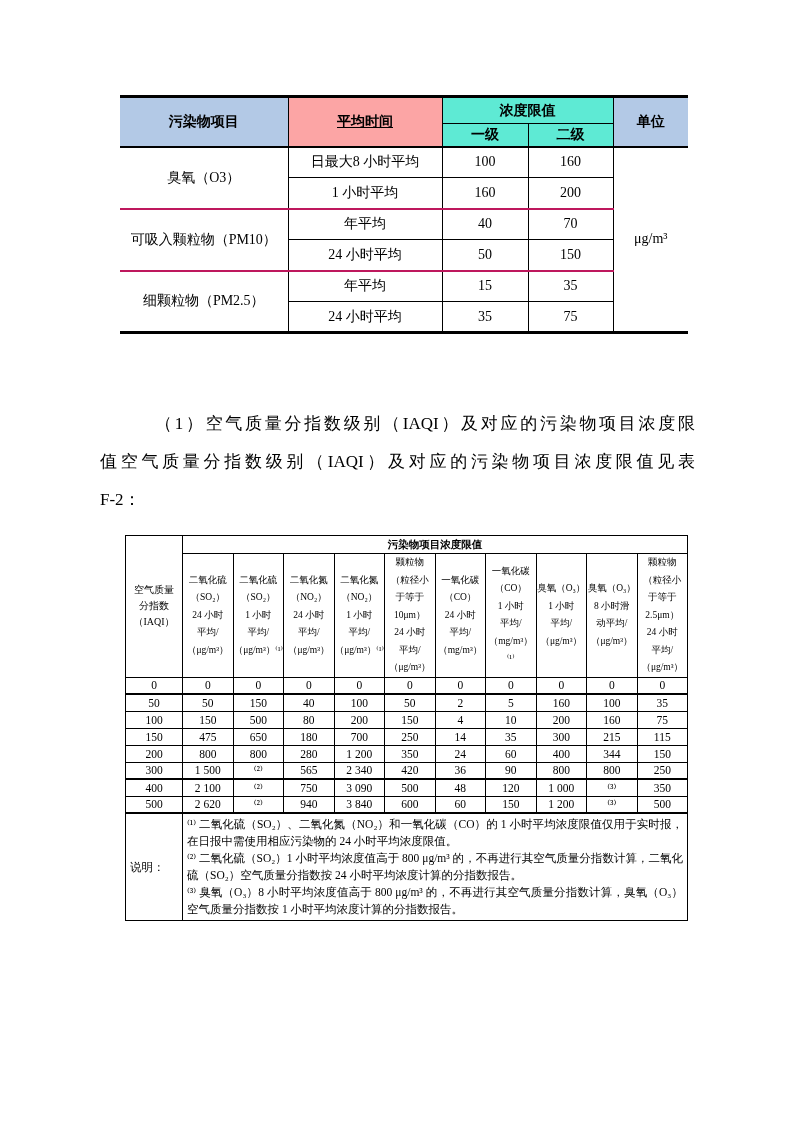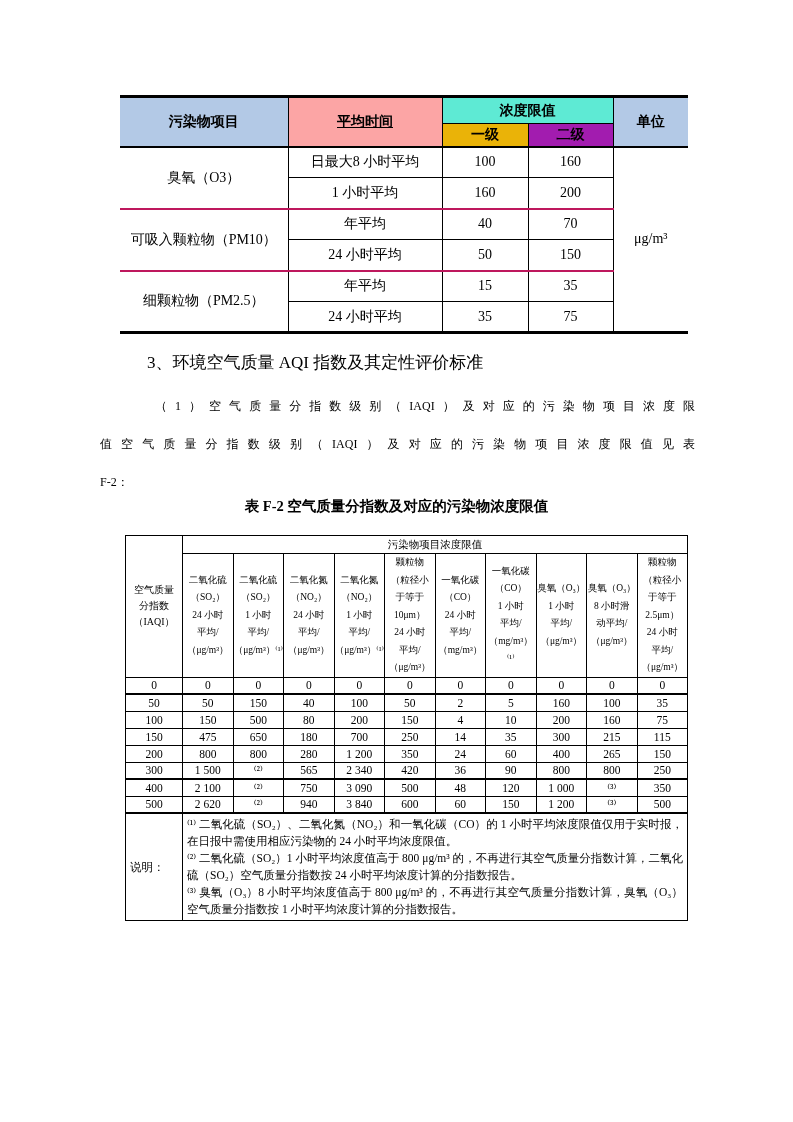--- a/index.html
+++ b/index.html
@@ -20,38 +20,38 @@
   .t1 tr>*:last-child{border-right:none;}
   .t1 thead th{font-weight:bold;}
   .t1 .hb{border-bottom:2.5px solid #000;}
   .t1 thead tr.h1row{height:27px;}
   .t1 thead tr.h2row{height:23px;}
   .t1 tbody tr{height:31px;}
   .t1 tr.group-sep td{border-top:2px solid #be185d;}
 
   
   .h3{position:absolute;left:100px;top:349px;width:595px;font-size:17px;line-height:28px;text-indent:47px;}
-  .para{position:absolute;left:100px;top:387px;width:595px;font-size:12px;}
+  .para{position:absolute;left:100px;top:405px;width:595px;font-size:17px;}
   .pl{height:38px;line-height:38px;white-space:nowrap;}
   .pl.jl{text-align:justify;text-align-last:justify;white-space:normal;overflow:hidden;}
   .pl.indent{padding-left:55px;}
   .cap{position:absolute;left:0;top:497px;width:793px;text-align:center;font-weight:bold;font-size:14.5px;}
   .h2b{position:absolute;left:100px;top:944px;width:595px;font-size:17px;line-height:28px;text-indent:55px;}
   .pageno{position:absolute;left:0;top:1040px;width:793px;text-align:center;font-weight:bold;font-size:12.5px;}
 
   
   .t2{
     position:absolute;left:125px;top:535px;width:563px;
     border-collapse:collapse;table-layout:fixed;
     border:1.5px solid #000;
   }
   .t2 th,.t2 td{border:1px solid #000;text-align:center;vertical-align:middle;padding:0 1px;}
   .t2 thead tr.t2h1{height:18px;}
   .t2 thead tr.t2h2{height:122px;}
-  .t2 .toph{font-size:10.5px;font-weight:normal;}
+  .t2 .toph{font-size:10.5px;font-weight:bold;}
   .t2 .iaqi{font-size:10px;line-height:16px;white-space:pre-line;font-weight:normal;}
   .t2 .ph{font-size:9.5px;line-height:17.5px;white-space:pre-line;font-weight:normal;padding:0;margin-top:48px;}
   .t2 tbody tr{height:17px;}
   .t2 tbody td{font-size:11.5px;}
   .t2 tbody tr.hv td{border-bottom:2px solid #000;}
   .t2 tfoot tr{height:106px;}
   .t2 .note-label{font-size:11.5px;text-align:left;padding:0 4px;vertical-align:middle;margin-left:46px;}
   .t2 .notes{text-align:left;vertical-align:top;padding:2px 4px;font-size:11.5px;line-height:17px;}
   .t2 .notes div{text-align:justify;}
 </style>
@@ -69,22 +69,22 @@
         <col style="width:75px">
     </colgroup>
     <thead>
       <tr class="h1row">
         <th rowspan="2" class="hb" style="background: rgb(179, 201, 230);">污染物项目</th>
         <th rowspan="2" class="hb" style="background: #fca5a5; text-decoration: underline;">平均时间</th>
         <th colspan="2" style="background: #5eead4;">浓度限值</th>
         <th rowspan="2" class="hb" style="background: rgb(179, 201, 230);">单位</th>
       </tr>
       <tr class="h2row">
-        <th class="hb" style="background: #eab308;">一级</th>
-        <th class="hb" style="background: #a21caf;">二级</th>
+        <th class="hb" style="background: #5eead4;">一级</th>
+        <th class="hb" style="background: #5eead4;">二级</th>
       </tr>
     </thead>
     <tbody id="t1-body">
         <tr>
           <td rowspan="2">臭氧（O3）</td>
           <td>日最大8 小时平均</td>
           <td>100</td>
           <td>160</td>
           <td rowspan="6">μg/m³</td>
         </tr>
@@ -111,29 +111,27 @@
           <td>35</td>
         </tr>
         <tr>
           <td>24 小时平均</td>
           <td>35</td>
           <td>75</td>
         </tr>
       </tbody>
   </table>
 
-  <div class="h3">3、环境空气质量 AQI 指数及其定性评价标准</div>
 
   <div class="para">
     <div class="pl jl indent">（1）空气质量分指数级别（IAQI）及对应的污染物项目浓度限</div>
     <div class="pl jl">值空气质量分指数级别（IAQI）及对应的污染物项目浓度限值见表</div>
     <div class="pl">F-2：</div>
   </div>
 
-  <div class="cap">表 F-2  空气质量分指数及对应的污染物浓度限值</div>
 
   <table id="t2" class="t2">
     <colgroup>
       <col style="width:57px">
       <col>
         <col>
         <col>
         <col>
         <col>
         <col>
@@ -260,21 +258,21 @@
         <tr>
           <td>200</td>
           <td>800</td>
           <td>800</td>
           <td>280</td>
           <td>1 200</td>
           <td>350</td>
           <td>24</td>
           <td>60</td>
           <td>400</td>
-          <td>265</td>
+          <td>344</td>
           <td>150</td>
         </tr>
         <tr class="hv">
           <td>300</td>
           <td>1 500</td>
           <td>⁽²⁾</td>
           <td>565</td>
           <td>2 340</td>
           <td>420</td>
           <td>36</td>

